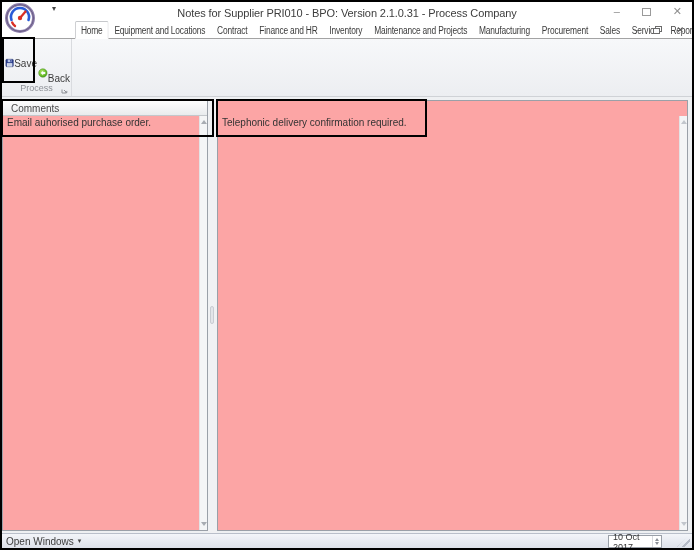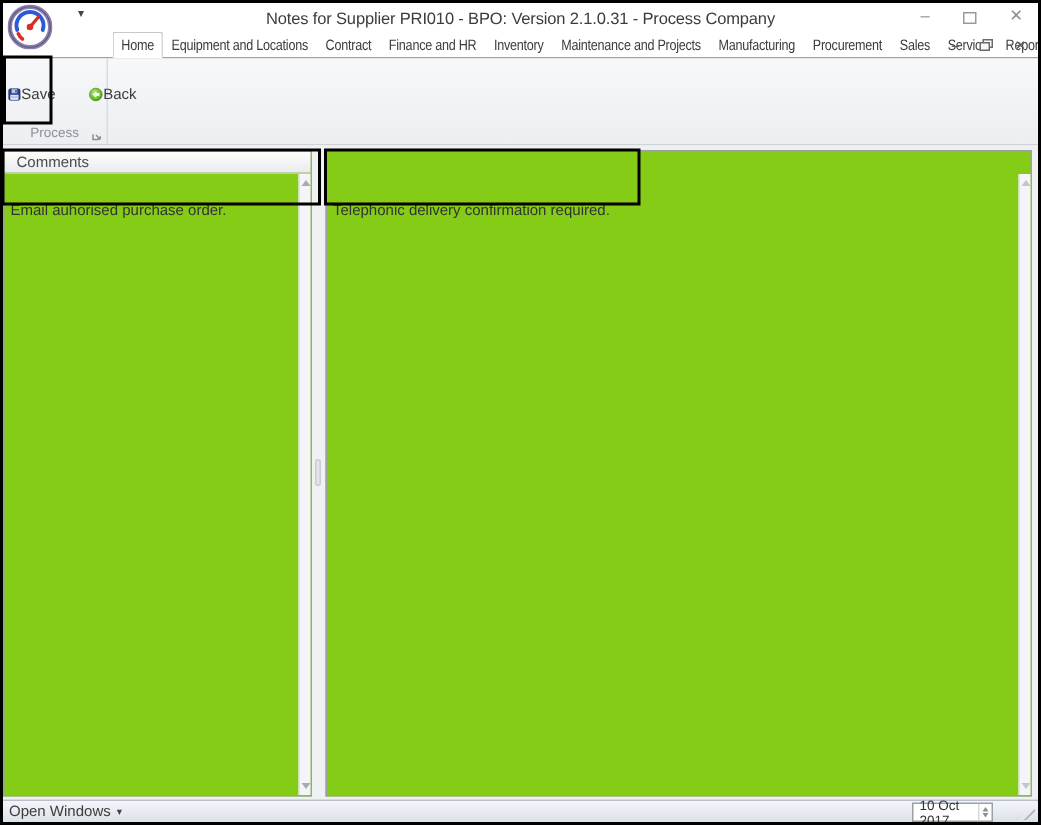--- a/index.html
+++ b/index.html
@@ -53,38 +53,38 @@
     background:linear-gradient(#f7f8fa, #eceef1); border-bottom:1px solid #cfd2d6;
   }
   .ribbon-group { position:absolute; left:0; top:0; width:70px; height:57px; border-right:1px solid #d9dbdf; }
   .ribbon-btn {
     position:absolute; top:1px; width:32px; height:44px; display:flex; flex-direction:row;
     align-items:center; justify-content:flex-start; cursor:default; border-radius:2px;
   }
   .ribbon-btn .icon { width:22px; height:22px; margin-top:2px; }
   .ribbon-btn .blabel { font-size:10px; color:#3c3c3c; margin-top:3px; }
   .btn-save { left:3px; }
-  .btn-back { left:57px; }
+  .btn-back { left:36px;align-items:flex-end; }
   .group-footer {
     position:absolute; left:0; right:0; bottom:2px; height:11px;
     font-size:9px; color:#8d9096; text-align:center; line-height:11px;
   }
   .dialog-launcher { position:absolute; right:3px; bottom:2px; width:7px; height:7px; cursor:default; }
 
   
   .content { position:absolute; left:2px; top:97px; right:2px; bottom:17px; background:#eef0f2; }
-  .panel { position:absolute; top:3px; bottom:2px; background:#84cc16; border:1px solid #9aa0a8; }
+  .panel { position:absolute; top:3px; bottom:2px; background:#fca5a5; border:1px solid #9aa0a8; }
   .panel-comments { left:0; width:206px; }
   .panel-notes { left:215px; right:4px; }
   .panel-header {
     height:15px; background:linear-gradient(#fdfdfd,#e9ebed); border-bottom:1px solid #c3c7cb;
     font-size:10px; color:#4a4a4a; padding:1px 0 0 8px; line-height:13px;
   }
   .panel-body { position:absolute; left:0; right:8px; top:15px; bottom:0; overflow:hidden; }
-  .panel-text { font-size:10px; color:#333; padding:19px 4px; line-height:12px; }
+  .panel-text { font-size:10px; color:#333; padding:1px 4px; line-height:12px; }
   .vscroll {
     position:absolute; right:0; top:15px; bottom:0; width:8px;
     background:#f4f5f6; border-left:1px solid #e2e3e5;
   }
   .sb-arrow { position:absolute; left:1px; width:0; height:0; border-left:3px solid transparent; border-right:3px solid transparent; }
   .sb-up { top:4px; border-bottom:4px solid #a8acb2; }
   .sb-down { bottom:4px; border-top:4px solid #a8acb2; }
   .panel-notes .sb-up { border-bottom-color:#c2c6cc; }
   .panel-notes .sb-down { border-top-color:#c2c6cc; }
   .splitter { position:absolute; left:206px; width:9px; top:0; bottom:0; background:#f0f1f3; cursor:col-resize; }

